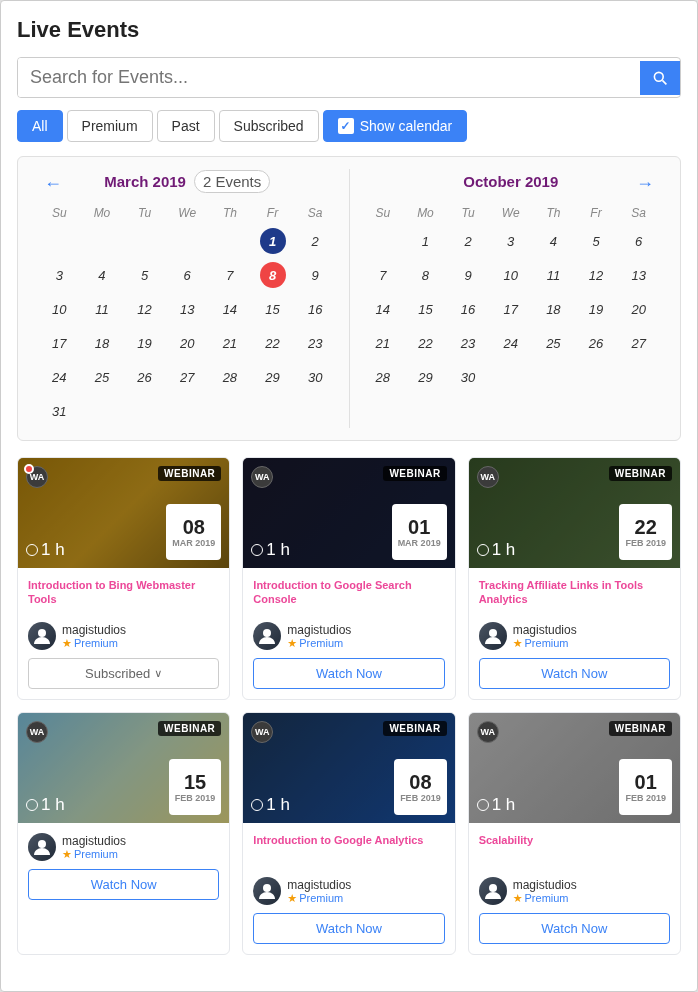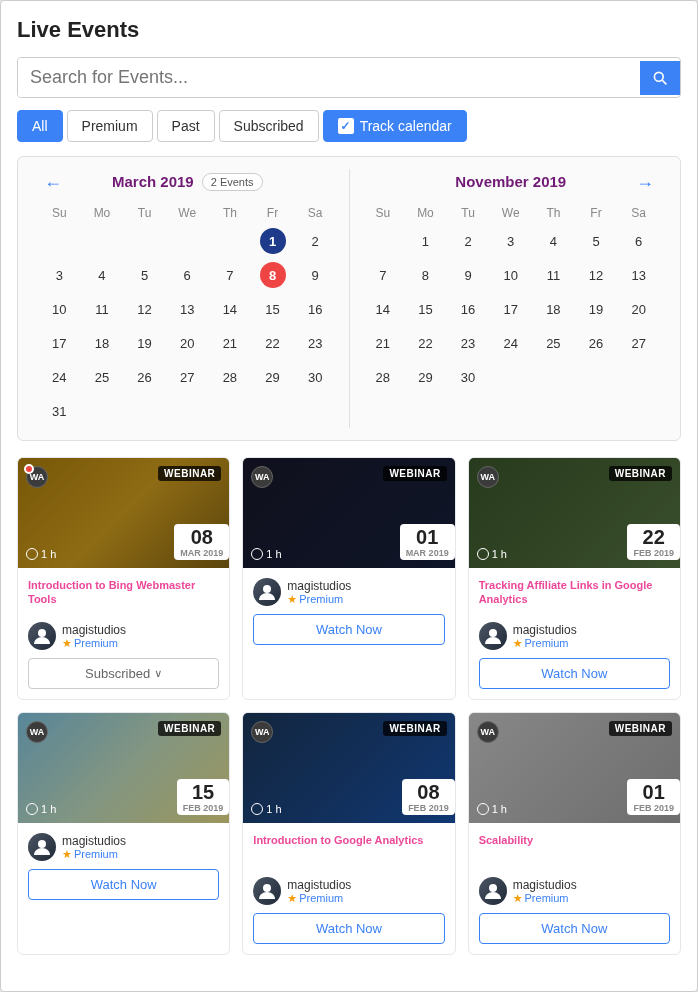--- a/index.html
+++ b/index.html
@@ -139,27 +139,28 @@
     }
     .cal-title {
       font-weight: 600;
       font-size: 15px;
       color: #701a75;
     }
     .cal-events-badge {
       background: #fff;
       border: 1px solid #ccc;
       border-radius: 12px;
-      font-size: 11px;
+      font-size: 15px;
       padding: 2px 8px;
       color: #555;
     }
     .cal-grid {
       width: 100%;
       border-collapse: collapse;
+      font-style: italic;
     }
     .cal-grid th {
       font-size: 12px;
       color: #888;
       text-align: center;
       padding: 4px 0;
       font-weight: 500;
     }
     .cal-grid td {
       text-align: center;
@@ -218,25 +219,25 @@
       color: #fff;
       font-size: 10px;
       font-weight: 600;
       padding: 2px 6px;
       border-radius: 3px;
       letter-spacing: 0.5px;
     }
     .date-badge {
       position: absolute;
       bottom: 8px;
-      right: 0;
+      right: 8px;
       background: #fff;
       border-radius: 4px;
       text-align: center;
-      padding: 2px 6px;
+      padding: 12px 6px;
       min-width: 52px;
     }
     .date-badge-day {
       font-size: 20px;
       font-weight: 700;
       color: #222;
       line-height: 1.1;
     }
     .date-badge-month {
       font-size: 9px;
@@ -245,21 +246,21 @@
       text-transform: uppercase;
     }
     .duration-badge {
       position: absolute;
       bottom: 8px;
       left: 8px;
       display: flex;
       align-items: center;
       gap: 3px;
       color: #fff;
-      font-size: 11px;
+      font-size: 17px;
     }
     .red-dot {
       position: absolute;
       top: 6px;
       left: 6px;
       width: 10px;
       height: 10px;
       background: #ef4444;
       border-radius: 50%;
       border: 2px solid #fff;
@@ -375,21 +376,21 @@
     </button>
   </div>
 
   <div class="filter-tabs">
     <button class="tab-btn active">All</button>
     <button class="tab-btn">Premium</button>
     <button class="tab-btn">Past</button>
     <button class="tab-btn">Subscribed</button>
     <button class="show-calendar-btn">
       <span class="checkbox-icon"></span>
-      <span>Track calendar</span>
+      <span>Show calendar</span>
     </button>
   </div>
 
   <div class="calendar-container">
     <div class="calendars-row">
 
       <div class="calendar-month">
         <div class="cal-header">
           <button class="cal-nav">←</button>
           <div style="display:flex;align-items:center;gap:8px;">
@@ -467,21 +468,21 @@
               </tr>
             </tbody>
         </table>
       </div>
 
       <div class="calendar-divider"></div>
 
       <div class="calendar-month">
         <div class="cal-header">
           <div style="width:30px;"></div>
-          <span class="cal-title">November 2019</span>
+          <span class="cal-title">October 2019</span>
           <button class="cal-nav">→</button>
         </div>
         <table class="cal-grid">
           <thead>
             <tr>
               <th>Su</th>
               <th>Mo</th>
               <th>Tu</th>
               <th>We</th>
               <th>Th</th>
@@ -592,20 +593,21 @@
           <div class="date-badge">
             <div class="date-badge-day">01</div>
             <div class="date-badge-month">MAR 2019</div>
           </div>
           <div class="duration-badge">
             <span style="width:12px;height:12px;border:1.5px solid #fff;border-radius:50%;display:inline-block;"></span>
             <span>1 h</span>
           </div>
         </div>
         <div class="card-body">
+          <div class="card-title">Introduction to Google Search Console</div>
           <div class="card-author">
             <div class="author-avatar">
               <div class="author-avatar-inner" style="background:linear-gradient(135deg,#4b5563 0%,#1f2937 100%);">
       <svg width="20" height="20" viewBox="0 0 20 20" fill="white">
         <circle cx="10" cy="7" r="4"></circle>
         <path d="M2 18c0-4 3.6-7 8-7s8 3 8 7"></path>
       </svg>
     </div>
             </div>
             <div class="author-info">
@@ -627,21 +629,21 @@
           <div class="date-badge">
             <div class="date-badge-day">22</div>
             <div class="date-badge-month">FEB 2019</div>
           </div>
           <div class="duration-badge">
             <span style="width:12px;height:12px;border:1.5px solid #fff;border-radius:50%;display:inline-block;"></span>
             <span>1 h</span>
           </div>
         </div>
         <div class="card-body">
-          <div class="card-title">Tracking Affiliate Links in Google Analytics</div>
+          <div class="card-title">Tracking Affiliate Links in Tools Analytics</div>
           <div class="card-author">
             <div class="author-avatar">
               <div class="author-avatar-inner" style="background:linear-gradient(135deg,#4b5563 0%,#1f2937 100%);">
       <svg width="20" height="20" viewBox="0 0 20 20" fill="white">
         <circle cx="10" cy="7" r="4"></circle>
         <path d="M2 18c0-4 3.6-7 8-7s8 3 8 7"></path>
       </svg>
     </div>
             </div>
             <div class="author-info">

